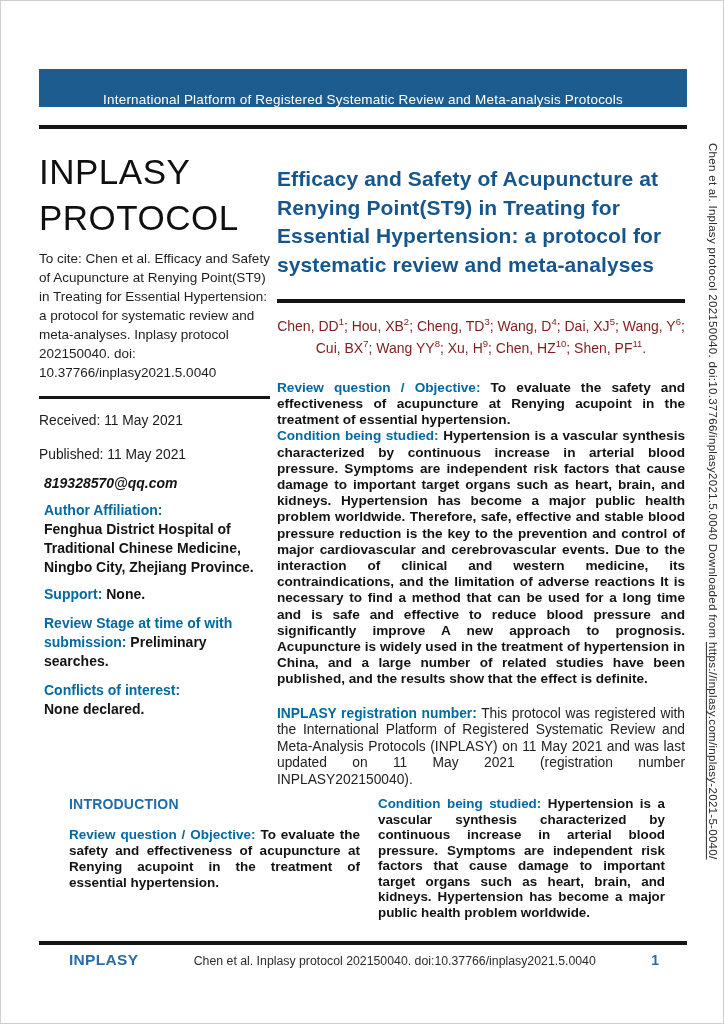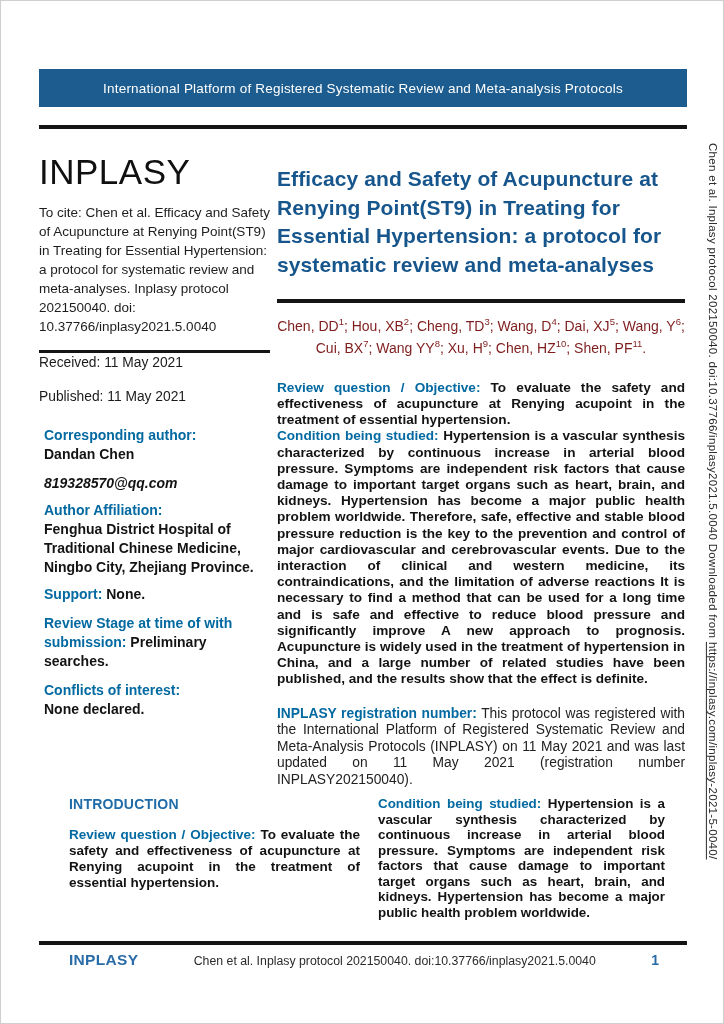--- a/index.html
+++ b/index.html
@@ -6,32 +6,32 @@
   .page{
     position:relative;width:724px;height:1024px;background:#ffffff;
     margin:0 auto;overflow:hidden;box-sizing:border-box;
     border:1px solid #cfcfcf;
     font-family:"Liberation Sans","DejaVu Sans",sans-serif;
     color:#161616;
   }
   
   .banner{
     position:absolute;left:38px;top:68px;width:648px;height:38px;
-    background:#1d5c8e;color:#ffffff;display:flex;align-items:center;justify-content:center;
+    background:#1d5c8e;color:#ffffff;display:flex;align-items:flex-end;justify-content:center;
     font-size:13.5px;letter-spacing:.2px;
   }
   .rule{background:#141414;}
   .rule-top{position:absolute;left:38px;top:124px;width:648px;height:4px;}
   
   .left-col{position:absolute;left:38px;top:148px;width:231px;}
   .mast-title{font-size:35px;line-height:46px;font-weight:400;color:#101010;letter-spacing:.5px;}
   .cite{margin-top:8px;font-size:13.5px;line-height:19px;color:#1d1d1d;}
   .side-rule{margin-top:12px;height:3px;width:100%;}
   .meta{margin:0;font-size:13.8px;line-height:19px;color:#1b1b1b;}
-  .meta.received{}
+  .meta.received{margin-top:12px;}
   .meta.published{margin-top:15px;}
   .sideblock{margin:0;padding-left:5px;font-size:14px;line-height:19px;font-weight:bold;color:#131313;}
   .sideblock.corr{margin-top:20px;}
   .sideblock.email{margin-top:10px;font-style:italic;}
   .sideblock.affil{margin-top:8px;}
   .sideblock.support{margin-top:8px;}
   .sideblock.stage{margin-top:10px;}
   .sideblock.conflicts{margin-top:10px;}
   .lbl{color:#0369a1;font-weight:bold;}
   
@@ -68,26 +68,25 @@
 
 <div class="page">
 
   <div class="banner">
     <span>International Platform of Registered Systematic Review and Meta-analysis Protocols</span>
   </div>
 
   <div class="rule rule-top"></div>
 
   <div class="left-col">
-    <div class="mast-title"><span>INPLASY</span><br></div>
+    <div class="mast-title"><span>INPLASY</span><br><span>PROTOCOL</span></div>
     <p class="cite">To cite: Chen et al. Efficacy and Safety of Acupuncture at Renying Point(ST9) in Treating for Essential Hypertension: a protocol for systematic review and meta-analyses. Inplasy protocol 202150040. doi: 10.37766/inplasy2021.5.0040</p>
     <div class="rule side-rule"></div>
     <p class="meta received">Received: 11 May 2021</p>
     <p class="meta published">Published: 11 May 2021</p>
-    <p class="sideblock corr"><span class="lbl">Corresponding author:</span><br><span>Dandan Chen</span></p>
     <p class="sideblock email">819328570@qq.com</p>
     <p class="sideblock affil"><span class="lbl">Author Affiliation:</span><br><span>Fenghua District Hospital of Traditional Chinese Medicine, Ningbo City, Zhejiang Province.</span></p>
     <p class="sideblock support"><span class="lbl">Support:</span> <span>None.</span></p>
     <p class="sideblock stage"><span class="lbl">Review Stage at time of with submission:</span> <span>Preliminary searches.</span></p>
     <p class="sideblock conflicts"><span class="lbl">Conflicts of interest:</span><br><span>None declared.</span></p>
   </div>
 
   <div class="right-col">
     <div class="article-title">Efficacy and Safety of Acupuncture at Renying Point(ST9) in Treating for Essential Hypertension: a protocol for systematic review and meta-analyses</div>
     <div class="rule rule-authors"></div>

